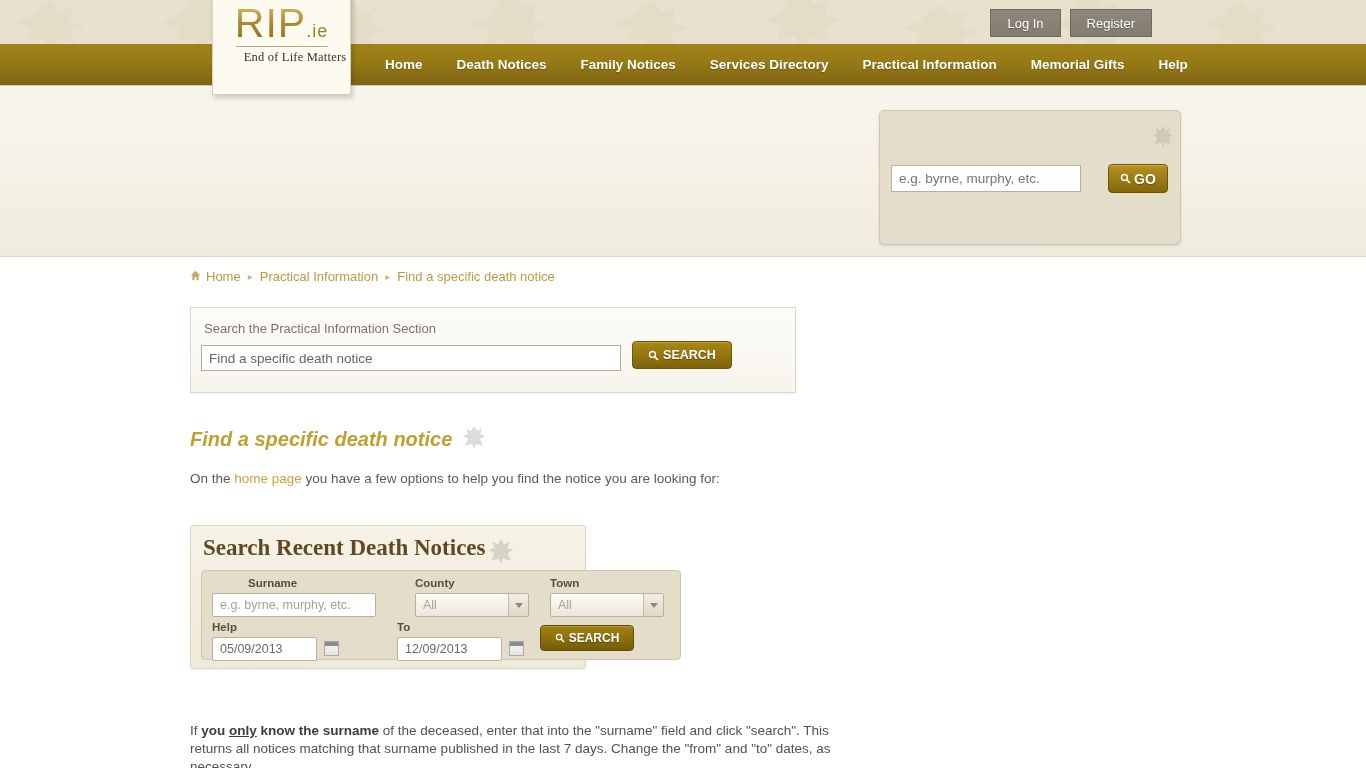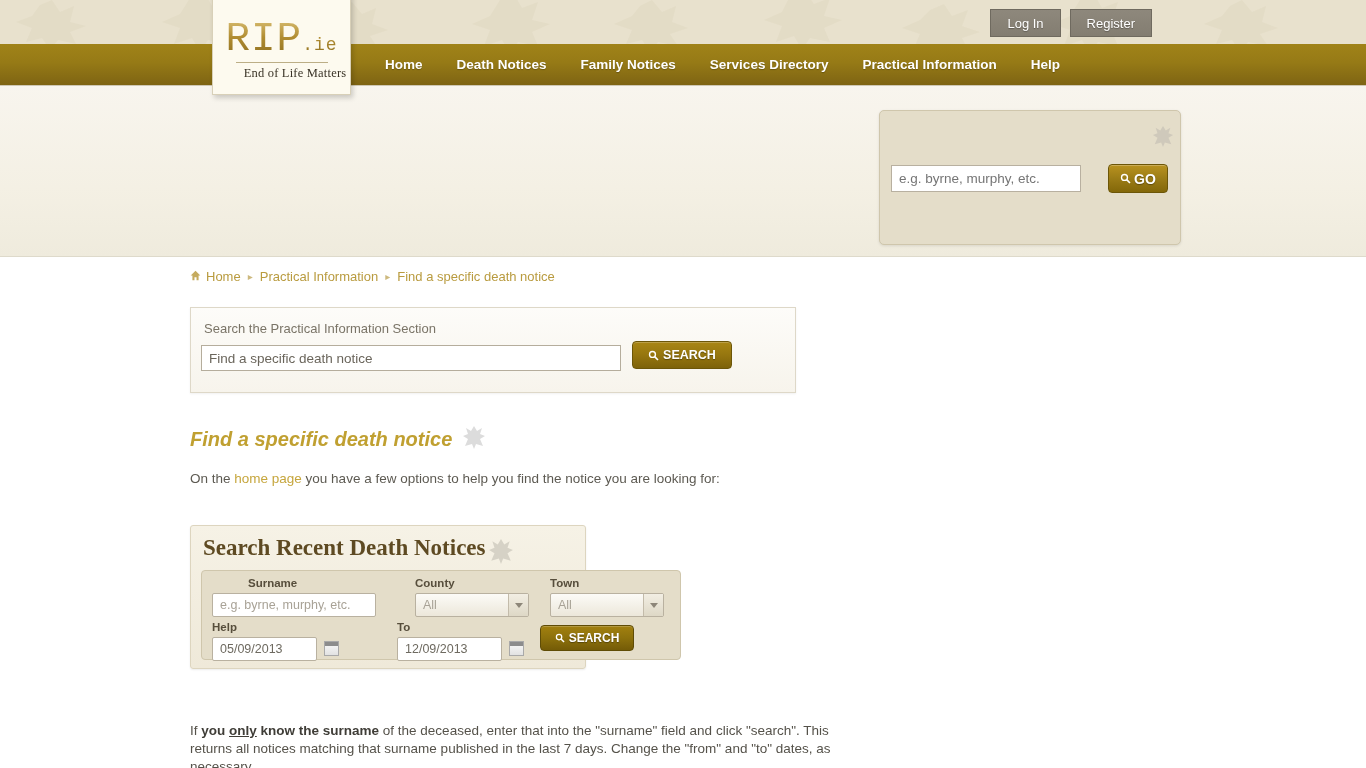--- a/index.html
+++ b/index.html
@@ -41,24 +41,24 @@
 
   .logo-box{
     position:absolute; left:212px; top:-10px; width:139px; height:105px;
     background:#fdfaef;
     border:1px solid #d8d0b8;
     box-shadow:2px 3px 5px rgba(0,0,0,.18);
     z-index:5;
     text-align:center;
   }
   .logo-rip{
-    font-family:Liberation Mono, monospace;
+    font-family:Liberation Sans, sans-serif;
     font-size:41px; letter-spacing:1px;
     color:#b08c31;
-    margin-top:28px; line-height:1;
+    margin-top:12px; line-height:1;
     background:linear-gradient(to bottom,#d8bd72 0%,#b08c31 45%,#8a6c1e 100%);
     -webkit-background-clip:text; background-clip:text;
     -webkit-text-fill-color:transparent;
     display:inline-block;
   }
   .logo-ie{ font-size:18px; }
   .logo-rule{
     width:92px; height:1px; background:#bcae86;
     margin:2px auto 3px auto;
   }
@@ -263,20 +263,21 @@
   </svg>
 </div>
 
 <div class="nav-bar">
   <div class="nav-inner">
     <div class="nav-item">Home</div>
     <div class="nav-item">Death Notices</div>
     <div class="nav-item">Family Notices</div>
     <div class="nav-item">Services Directory</div>
     <div class="nav-item">Practical Information</div>
+    <div class="nav-item">Memorial Gifts</div>
     <div class="nav-item">Help</div>
   </div>
 </div>
 
 <div class="logo-box">
   <div class="logo-rip"><span>RIP</span><span class="logo-ie">.ie</span></div>
   <div class="logo-rule"></div>
   <div class="logo-tag">End of Life Matters</div>
 </div>
 

